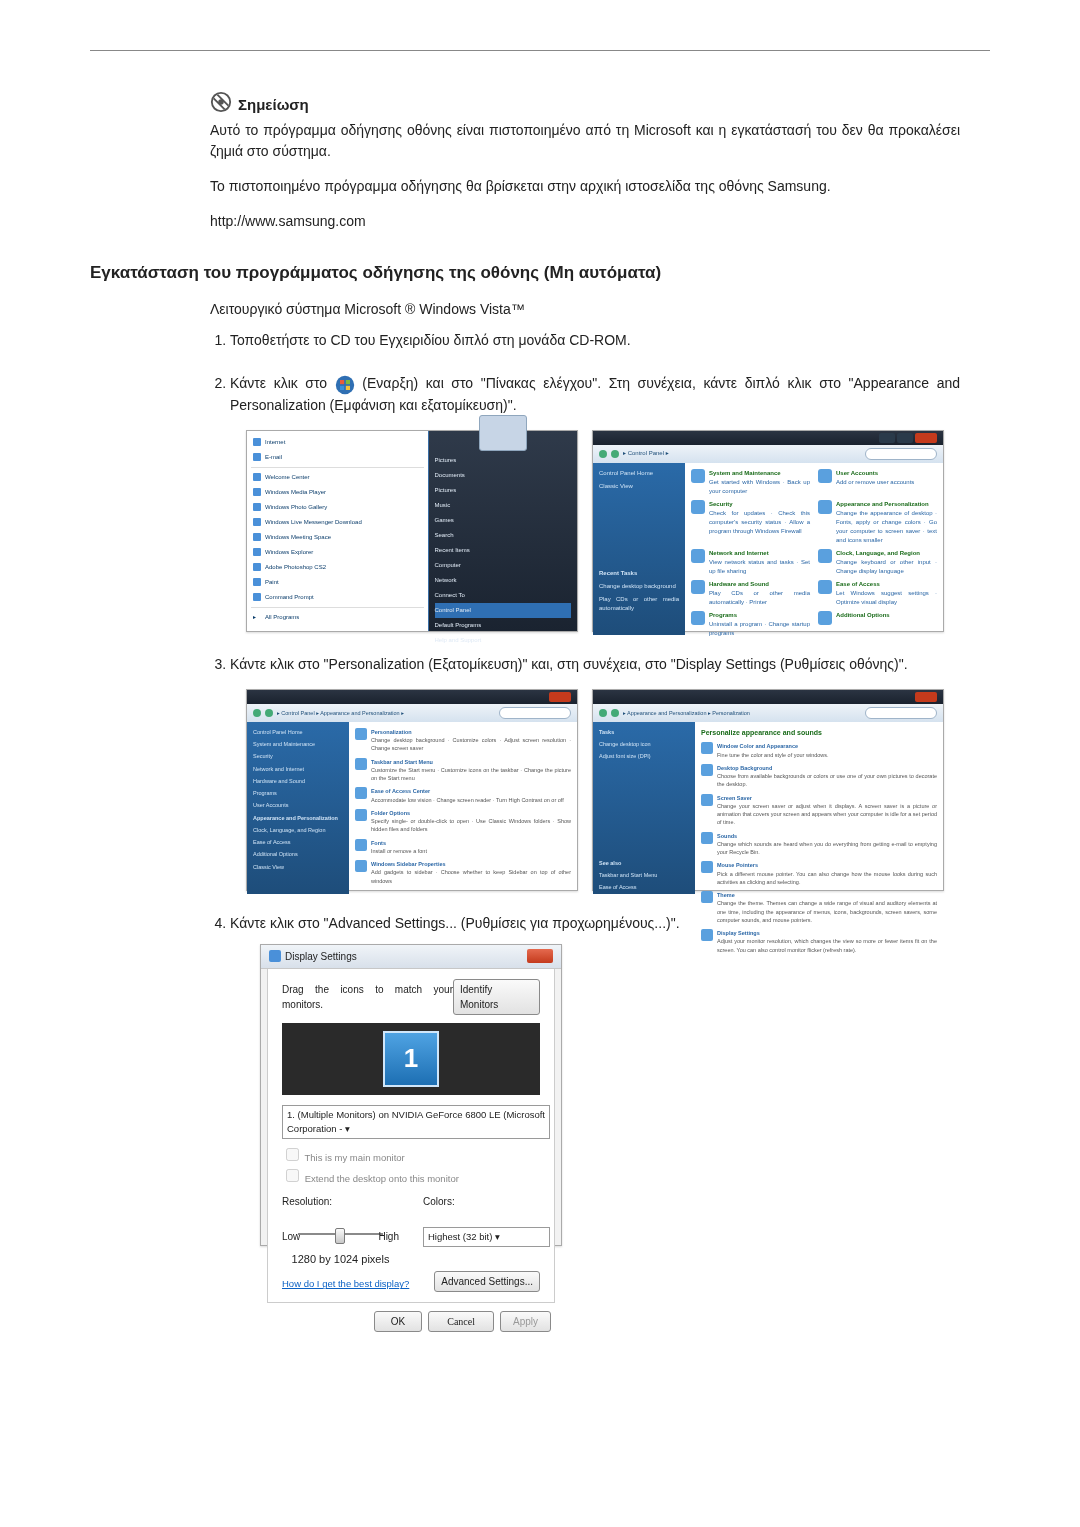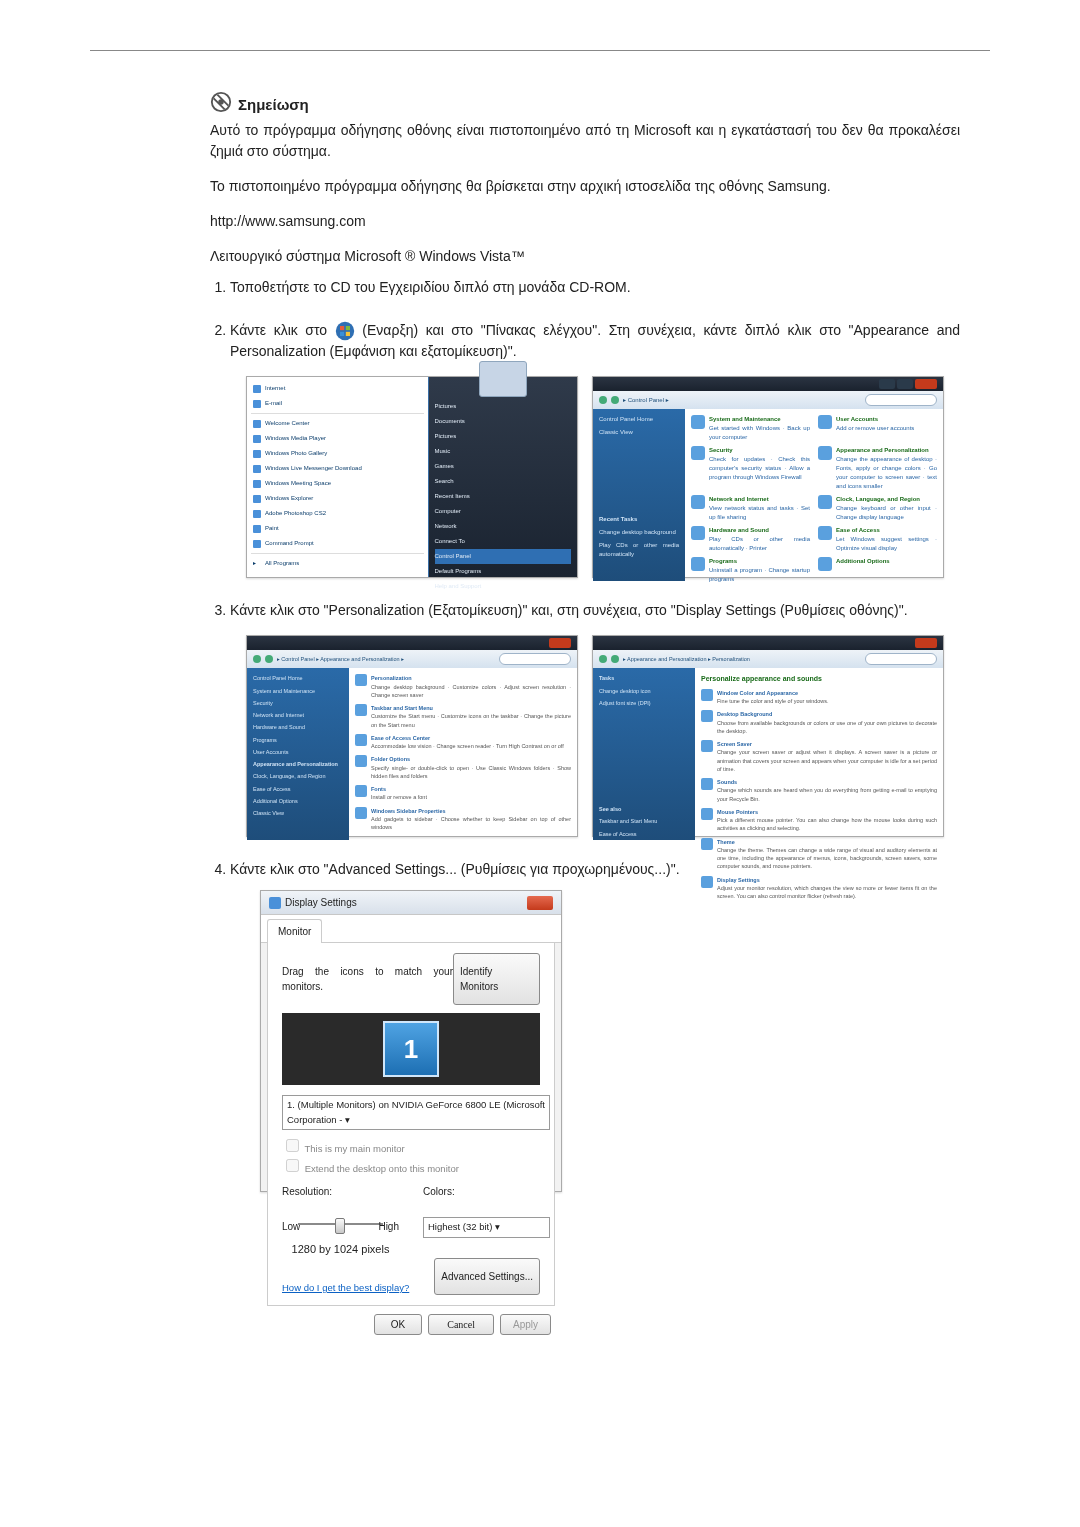--- a/index.html
+++ b/index.html
@@ -166,21 +166,21 @@
   .ds-title {
     background:linear-gradient(#f0f4f8,#d8e0ea); padding:4px 8px;
     display:flex; align-items:center; justify-content:space-between;
     border-bottom:1px solid #c7c7c7;
   }
   .ds-title .close { width:26px; height:14px; background:linear-gradient(#e56a4f,#c43a1c); border-radius:2px;}
   .ds-tabs { background:#fff; border-bottom:1px solid #ccc; }
   .ds-tab { display:inline-block; padding:4px 10px; background:#fff; border:1px solid #ccc; border-bottom:none; border-radius:3px 3px 0 0; margin:4px 0 -1px 6px;}
   .ds-body { flex:1; padding:10px 14px; background:#fff; margin:0 6px; border:1px solid #ccc; border-top:none; }
   .ds-drag { font-size:10px; display:flex; justify-content:space-between; align-items:center; margin-bottom:8px;}
-  .ds-btn { border:1px solid #8a8a8a; background:linear-gradient(#fafafa,#e2e2e2); padding:10px 6px; border-radius:3px; font-size:10px;}
+  .ds-btn { border:1px solid #8a8a8a; background:linear-gradient(#fafafa,#e2e2e2); padding:2px 6px; border-radius:3px; font-size:10px;}
   .ds-monview {
     background:#2a2a2a; height:72px; margin:4px 0 10px 0; display:flex; align-items:center; justify-content:center;
   }
   .ds-mon {
     width:52px; height:52px; background:linear-gradient(#4fa3e3,#1d6fb3); border:2px solid #cfe6fa;
     color:#fff; display:flex; align-items:center; justify-content:center; font-size:26px; font-weight:bold;
   }
   .ds-select { width:100%; border:1px solid #9a9a9a; background:#fff; padding:2px 4px; font-size:9.5px; margin-bottom:6px;}
   .ds-chk { color:#888; font-size:9.5px; }
   .ds-row2 { display:flex; gap:24px; margin-top:8px; }
@@ -212,20 +212,21 @@
             <circle cx="12" cy="12" r="3" fill="#555"></circle>
           </svg>
       </span>
       <span>Σημείωση</span>
     </div>
     <p>Αυτό το πρόγραμμα οδήγησης οθόνης είναι πιστοποιημένο από τη Microsoft και η εγκατάστασή του δεν θα προκαλέσει ζημιά στο σύστημα.</p>
     <p>Το πιστοποιημένο πρόγραμμα οδήγησης θα βρίσκεται στην αρχική ιστοσελίδα της οθόνης Samsung.</p>
     <p>http://www.samsung.com</p>
   </div>
 
+  <div class="section-title">Εγκατάσταση του προγράμματος οδήγησης της οθόνης (Μη αυτόματα)</div>
 
   <div class="intro">Λειτουργικό σύστημα Microsoft ® Windows Vista™</div>
 
   <ol class="steps">
     <li>Τοποθετήστε το CD του Εγχειριδίου διπλό στη μονάδα CD-ROM.</li>
 
     <li>
       <span>Κάντε κλικ στο </span><span class="inline-icon"><svg viewBox="0 0 24 24">
             <circle cx="12" cy="12" r="11" fill="#2f6fb3"></circle>
             <rect x="6" y="6" width="5" height="5" fill="#e85c3a"></rect>
@@ -573,23 +574,20 @@
 
       <div class="shot shot-single">
         <div class="ds">
           <div class="ds-title">
             <span style="display:flex;align-items:center;gap:4px;">
                 <span style="width:12px;height:12px;background:#4a90d9;border-radius:2px;"></span>
                 <span>Display Settings</span>
               </span>
             <span class="close"></span>
           </div>
-          <div class="ds-tabs">
-            <span class="ds-tab">Monitor</span>
-          </div>
           <div class="ds-body">
             <div class="ds-drag">
               <span>Drag the icons to match your monitors.</span>
               <span class="ds-btn">Identify Monitors</span>
             </div>
             <div class="ds-monview">
               <div class="ds-mon">1</div>
             </div>
             <div class="ds-select">1. (Multiple Monitors) on NVIDIA GeForce 6800 LE (Microsoft Corporation - ▾</div>
             <div class="ds-chk"><input type="checkbox" disabled="" style=""> <span>This is my main monitor</span></div>

